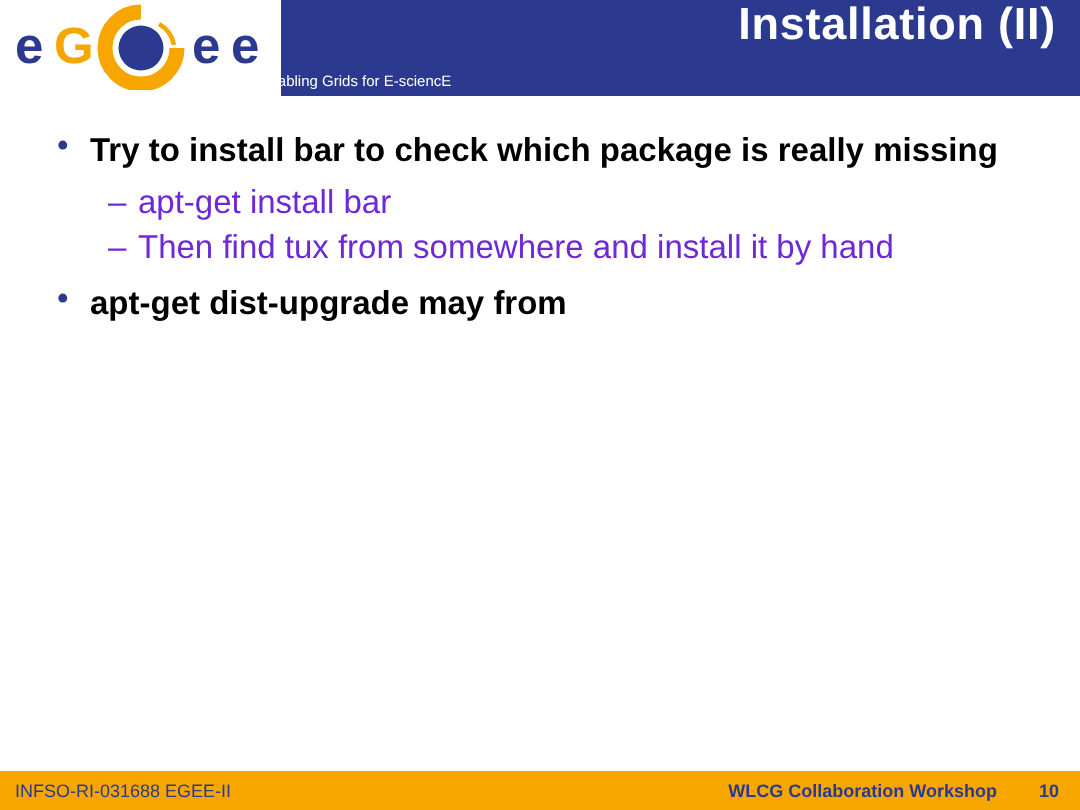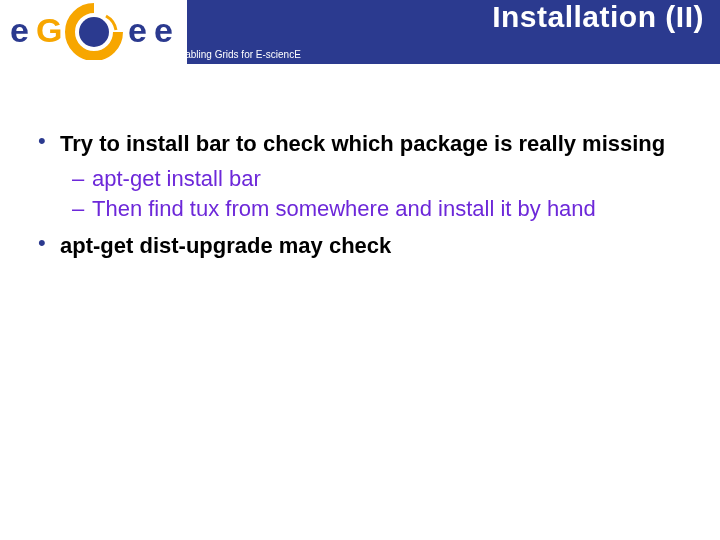--- a/index.html
+++ b/index.html
@@ -35,21 +35,20 @@
     font-size: 10px;
   }
 
   
   .body {
     flex: 1 1 auto;
     padding: 22px 30px 10px 30px;
   }
   ul.lvl1 {
     list-style: none;
-    margin-top: 44px;
   }
   ul.lvl1 > li {
     position: relative;
     padding-left: 30px;
     margin-bottom: 10px;
   }
   ul.lvl1 > li::before {
     content: "•";
     position: absolute;
     left: 8px; top: 0;
@@ -125,19 +124,26 @@
   <div class="body">
     <ul class="lvl1">
       <li>
         <div class="l1text">Try to install bar to check which package is really missing</div>
         <ul class="lvl2">
           <li>apt-get install bar</li>
           <li>Then find tux from somewhere and install it by hand</li>
         </ul>
       </li>
       <li>
-        <div class="l1text">apt-get dist-upgrade may check</div>
+        <div class="l1text">apt-get dist-upgrade may from</div>
       </li>
     </ul>
   </div>
 
+  <div class="footer">
+    <div class="foot-left">INFSO-RI-031688 EGEE-II</div>
+    <div class="foot-right">
+      <span class="foot-conf">WLCG Collaboration Workshop</span>
+      <span class="foot-page">10</span>
+    </div>
+  </div>
 
 </div>
 
 </body></html>

